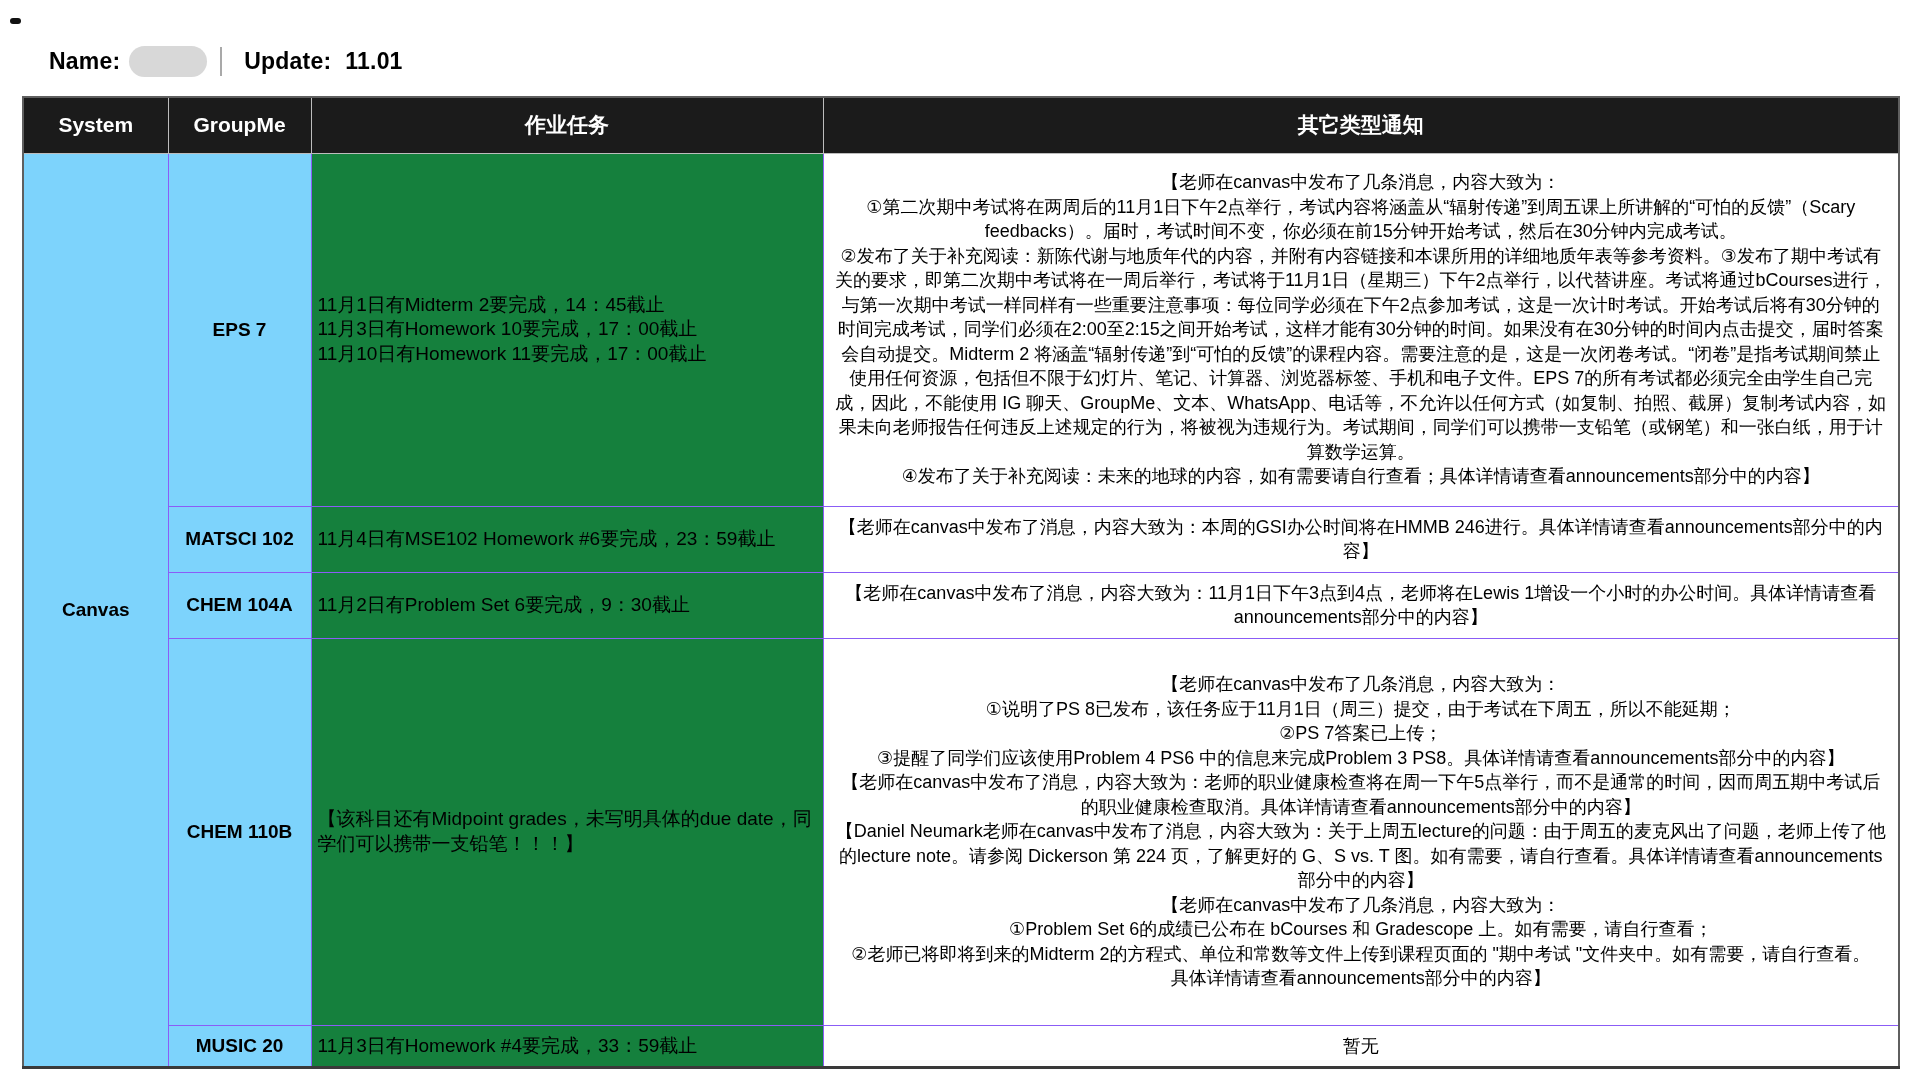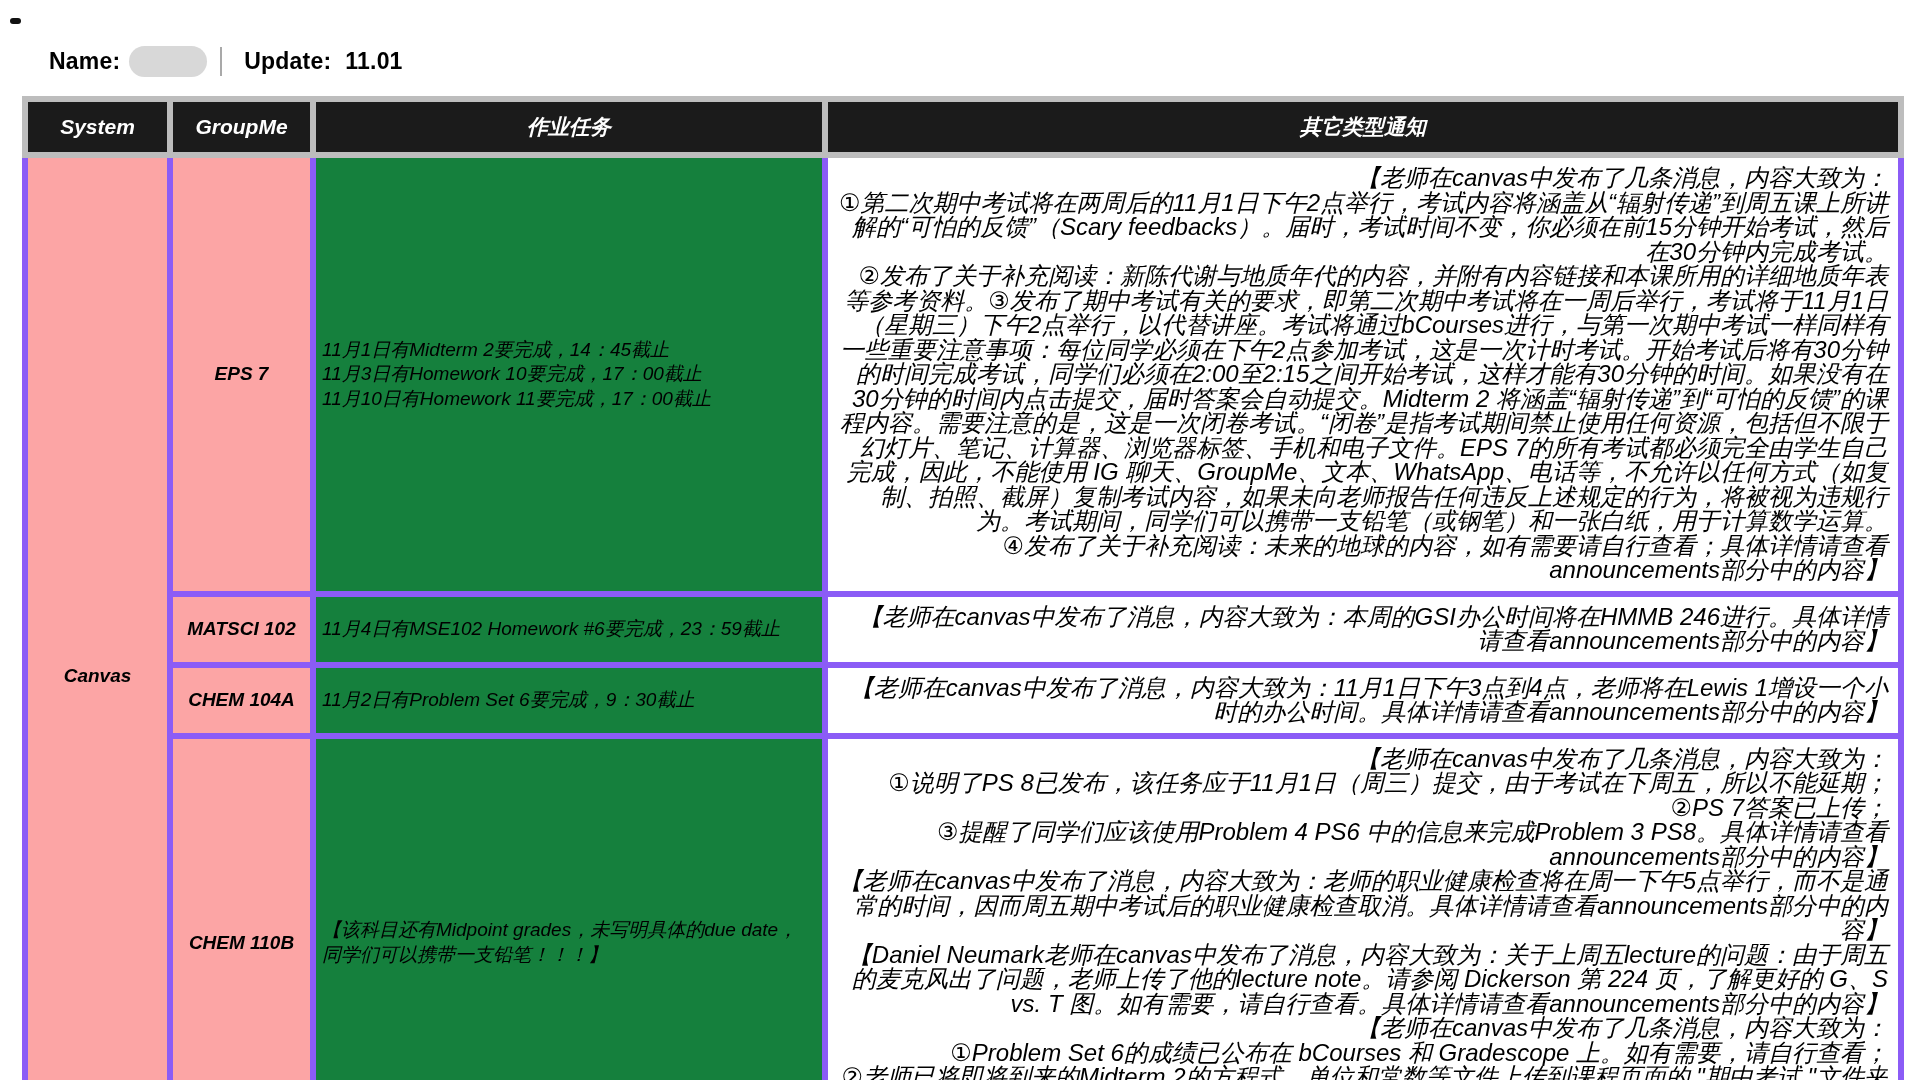--- a/index.html
+++ b/index.html
@@ -25,38 +25,37 @@
     display:inline-block;width:2px;height:29px;background:#a9a9a9;
     margin-left:13px;margin-right:22px;
   }
   .gap{display:inline-block;width:14px;}
   table.course{
     position:absolute;left:22px;top:96px;width:1876px;
     border-collapse:collapse;table-layout:fixed;
     border:2px solid #5f5f5f;border-bottom:3px solid #3a3a3a;
   }
   table.course th,table.course td{
-    border:6px solid #8b5cf6;vertical-align:middle;
+    border:1px solid #8b5cf6;vertical-align:middle;
     overflow:hidden;
-    font-style:italic;
   }
   tr.head{height:56px;}
   tr.head th{
     background:#1b1b1b;color:#ffffff;font-weight:bold;font-size:21px;
     text-align:center;border-color:#bdbdbd;
   }
   td.sys,td.subj{
-    text-align:center;font-weight:bold;font-size:19px;background:#fca5a5;
+    text-align:center;font-weight:bold;font-size:19px;background:#7dd3fc;
   }
   td.hw{
     font-size:19px;line-height:24.5px;text-align:left;
     padding:4px 6px 4px 6px;white-space:pre-line;background:#15803d;
   }
   td.notice{
-    font-size:24px;line-height:24.5px;text-align:right;
+    font-size:18px;line-height:24.5px;text-align:center;
     padding:8px 10px 8px 10px;white-space:pre-line;background:#ffffff;
   }
   tr.r0{height:353px;}
   tr.r1{height:58px;}
   tr.r2{height:65px;}
   tr.r3{height:387px;}
   tr.r4{height:38px;margin-top:36px;}
 </style>
 </head>
 <body>

